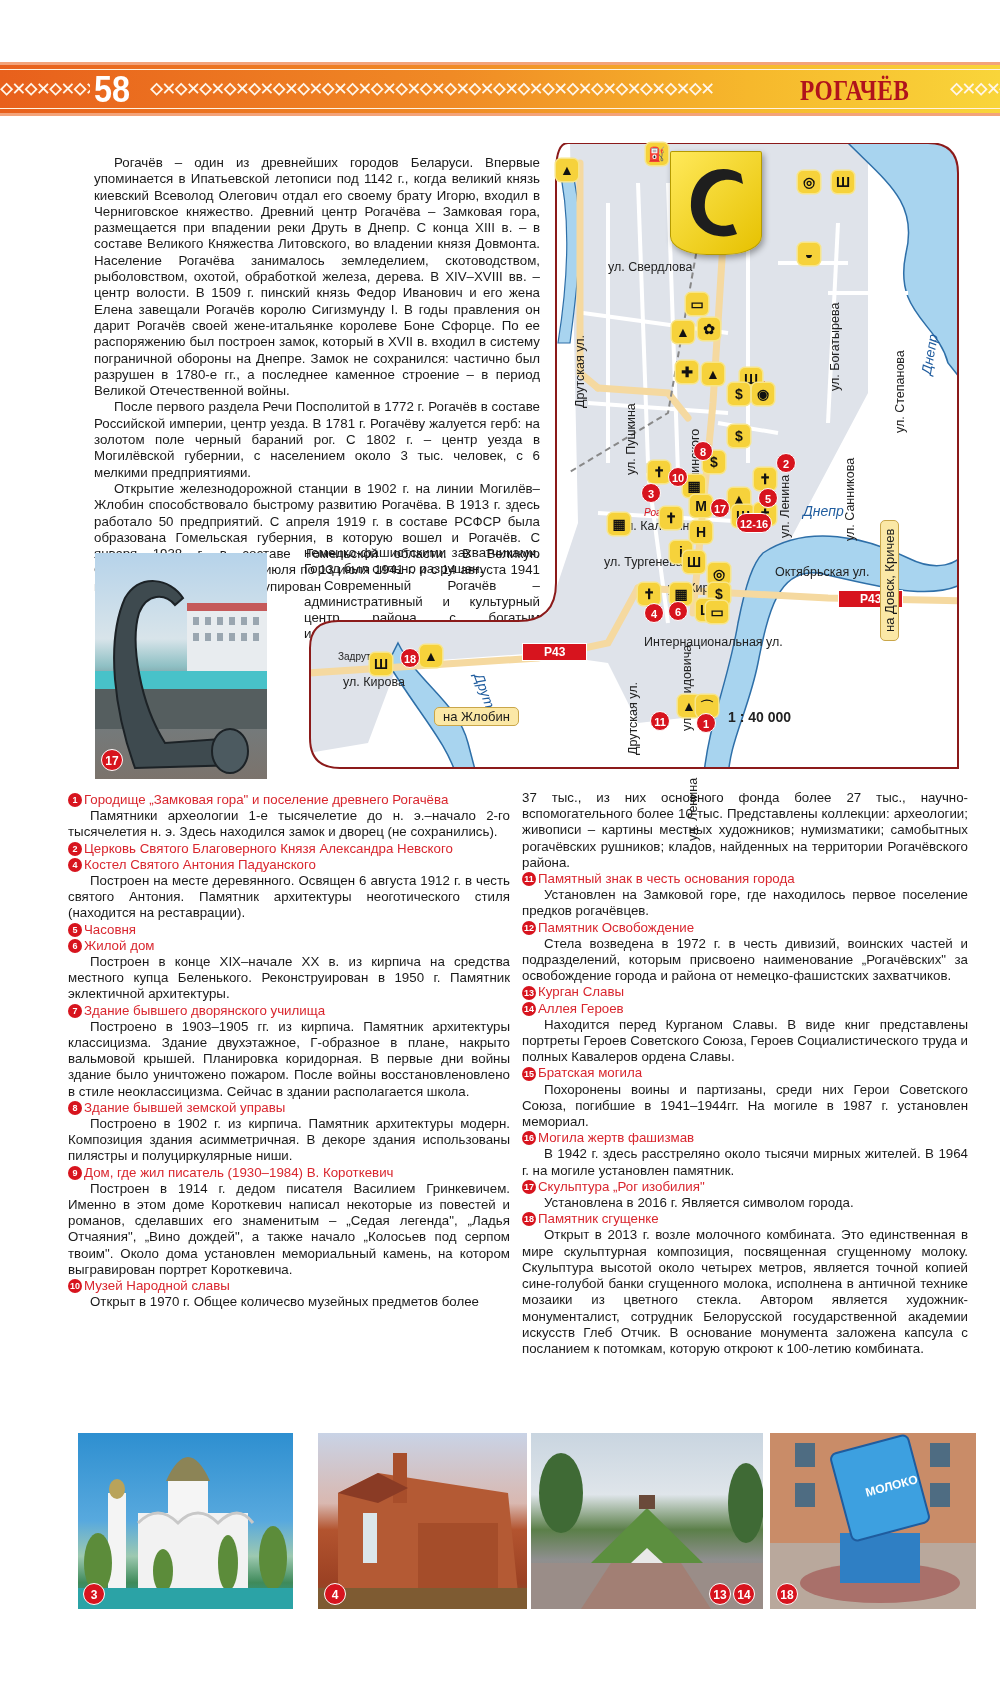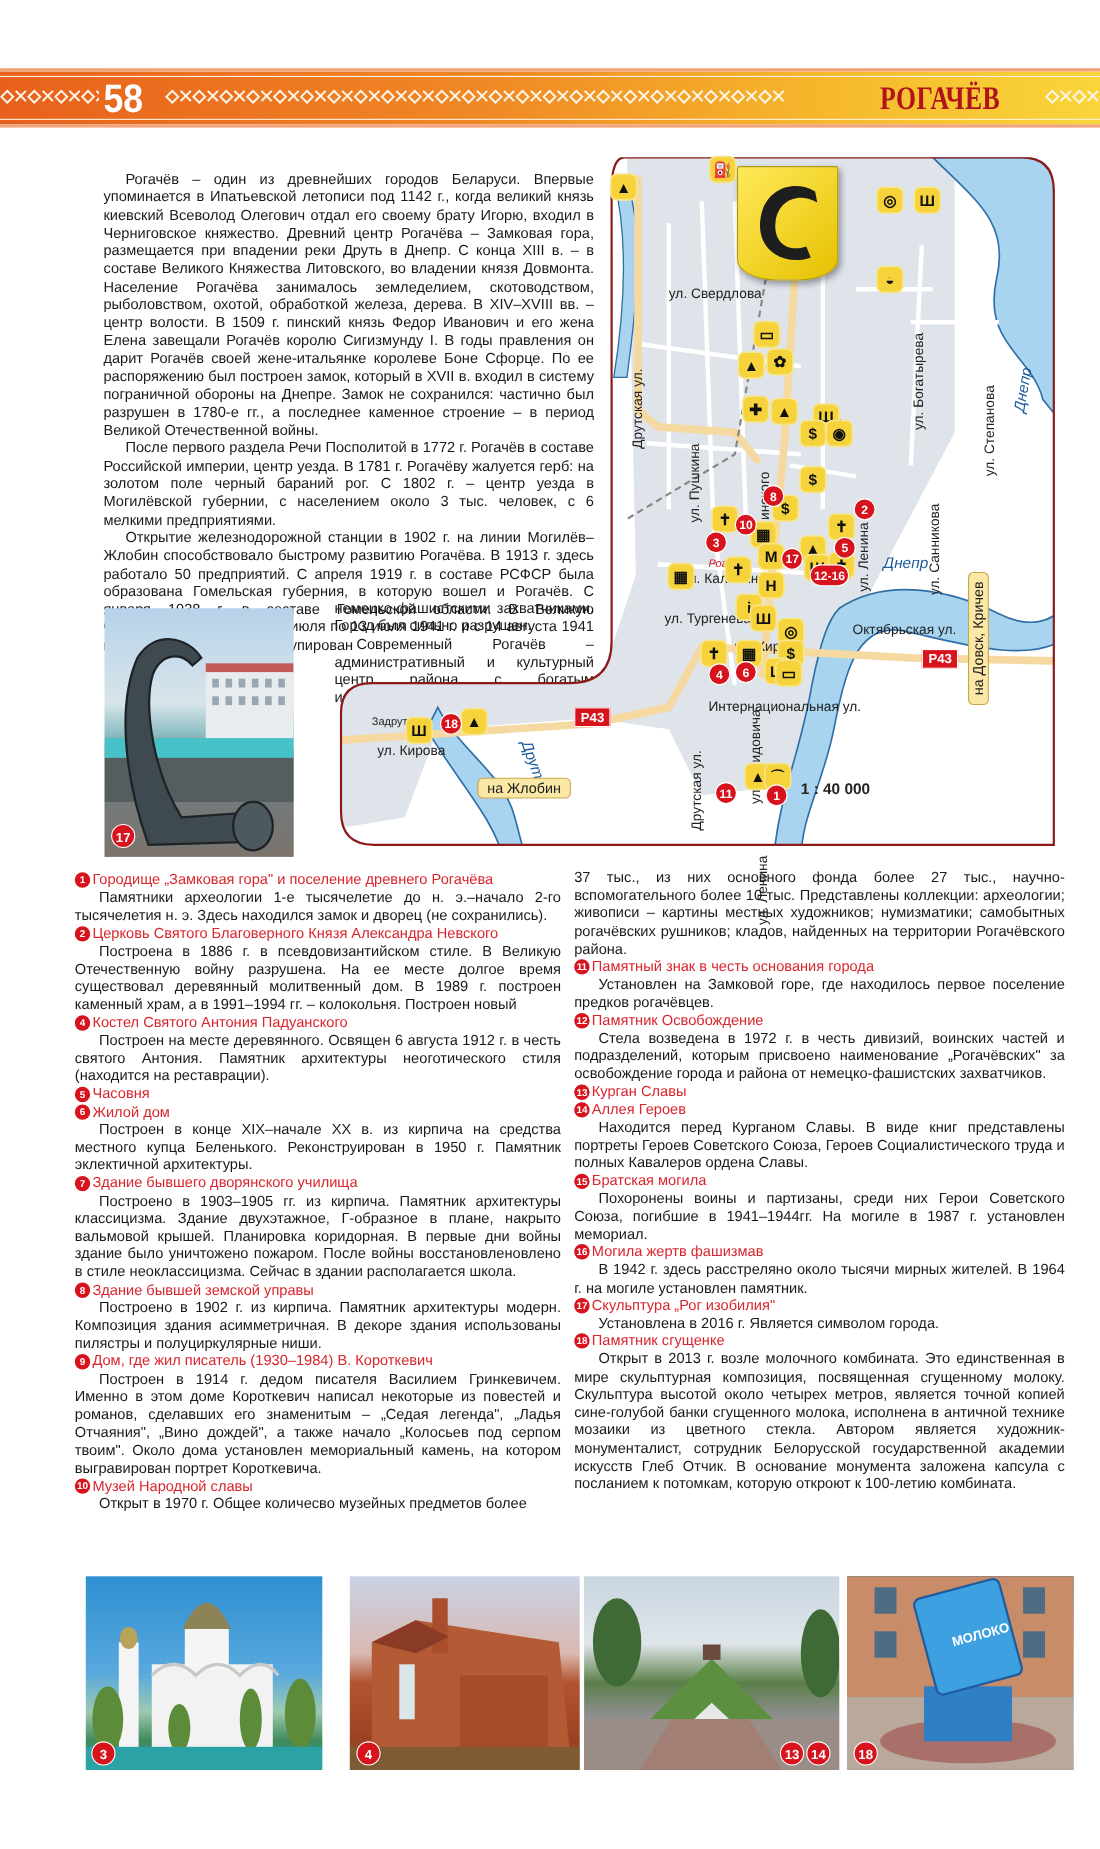--- a/index.html
+++ b/index.html
@@ -31,21 +31,21 @@
   
   .map { position: absolute; left: 308px; top: 143px; width: 656px; height: 638px; }
   .map svg { position: absolute; left: 0; top: 0; }
   .map-label { position: absolute; font-size: 12.5px; color: #222; white-space: nowrap; }
   .map-label.v { transform: rotate(-90deg); transform-origin: left top; }
   .map-label.river { color: #1f5c9e; font-style: italic; font-size: 14px; }
   .poi { position: absolute; width: 22px; height: 22px; background: #f6d23b; border-radius: 5px; box-shadow: 0 0 0 1.5px #f7e58a;
        font-size: 14px; text-align: center; line-height: 22px; color: #111; font-weight: bold; }
   .num { position: absolute; min-width: 20px; height: 20px; border-radius: 10px; background: #d7141e; color: #fff; font-size: 11px;
        font-weight: bold; text-align: center; line-height: 20px; padding: 0 3px; border: 1.5px solid #fff; }
-  .road-badge { position: absolute; background: #d7141e; color: #fff; font-size: 12px; font-weight: bold; padding: 1px 5px; border: 1px solid #fff; }
+  .road-badge { position: absolute; background: #d7141e; color: #fff; font-size: 12px; font-weight: bold; padding: 1px 21px; border: 1px solid #fff; }
   .dir-tag { position: absolute; background: #fbe8a6; border: 1.5px solid #c9a64a; border-radius: 5px; font-size: 13px; padding: 1px 8px; white-space: nowrap; }
   .scale { position: absolute; font-size: 14px; font-weight: bold; color: #222; }
   .coat { position: absolute; left: 362px; top: 8px; width: 92px; height: 104px; background: linear-gradient(135deg, #ffe95a, #e6c100);
        border: 1px solid #b59a00; border-radius: 2px 2px 40% 40% / 2px 2px 18% 18%; box-shadow: 2px 3px 6px rgba(0,0,0,0.35); }
   
   .col { position: absolute; font-size: 13.3px; line-height: 16.2px; text-align: justify; }
   .col-left { left: 68px; top: 792px; width: 442px; }
   .col-right { left: 522px; top: 790px; width: 446px; }
   .entry-title { color: #d9262e; display: flex; align-items: center; gap: 2px; text-align: left; }
   .entry-title .dot { display: inline-block; min-width: 14px; height: 14px; border-radius: 7px; background: #d7141e; color: #fff;
@@ -242,21 +242,20 @@
 <div class="col col-left">
   <div class="entry-title">
       <span class="dot">1</span>
       <span>Городище „Замковая гора" и поселение древнего Рогачёва</span>
     </div>
   <p class="entry-body">Памятники археологии 1-е тысячелетие до н. э.–начало 2-го тысячелетия н. э. Здесь находился замок и дворец (не сохранились).</p>
   <div class="entry-title">
       <span class="dot">2</span>
       <span>Церковь Святого Благоверного Князя Александра Невского</span>
     </div>
-  <p class="entry-body">Построена в 1886 г. в псевдовизантийском стиле. В Великую Отечественную войну разрушена. На ее месте долгое время существовал деревянный молитвенный дом. В 1989 г. построен каменный храм, а в 1991–1994 гг. – колокольня. Построен новый</p>
   <div class="entry-title">
       <span class="dot">4</span>
       <span>Костел Святого Антония Падуанского</span>
     </div>
   <p class="entry-body">Построен на месте деревянного. Освящен 6 августа 1912 г. в честь святого Антония. Памятник архитектуры неоготического стиля (находится на реставрации).</p>
   <div class="entry-title">
       <span class="dot">5</span>
       <span>Часовня</span>
     </div>
   <div class="entry-title">

